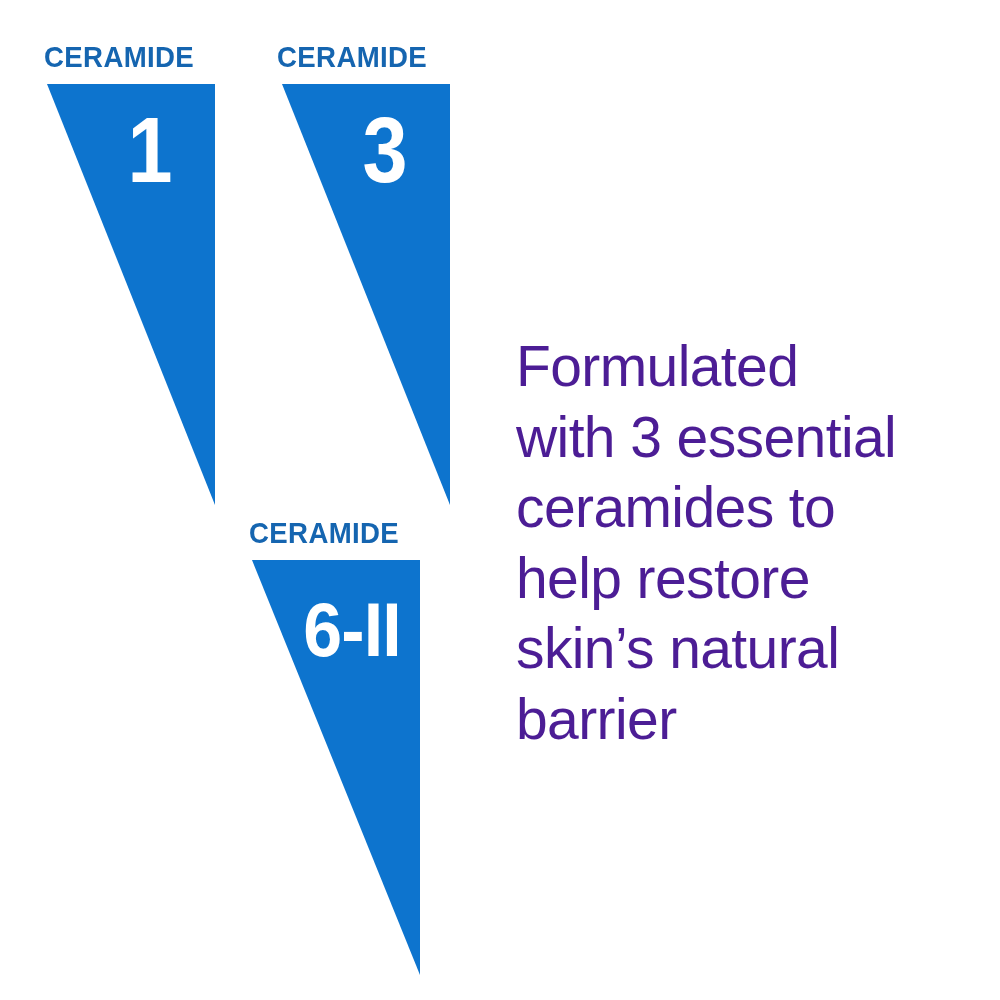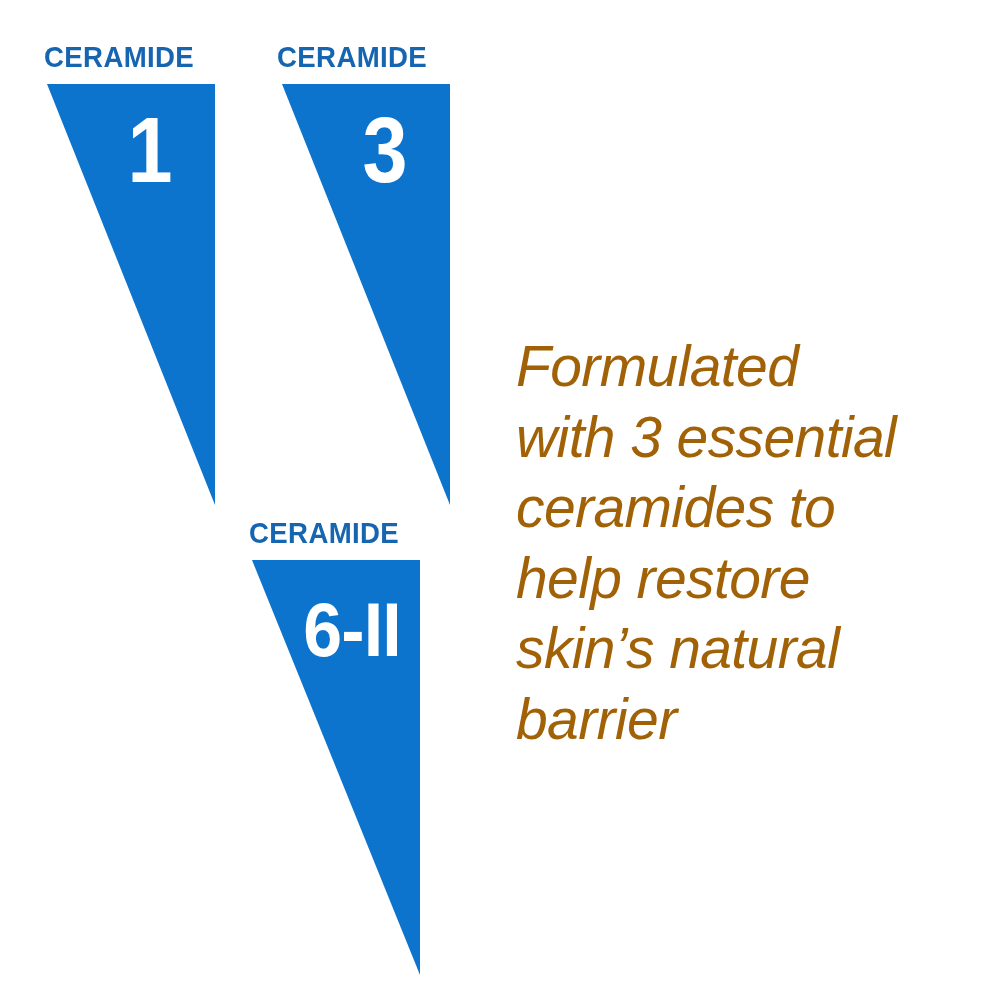--- a/index.html
+++ b/index.html
@@ -118,20 +118,20 @@
   <div class="pennant" id="pennant-3">
     <div class="pennant-label" style="color:#1565B0;">CERAMIDE</div>
 
     <svg class="pennant-shape" width="470" height="1000" viewBox="0 0 470 1000" xmlns="http://www.w3.org/2000/svg" aria-hidden="true">
       <polygon points="252,560 420,560 420,975" fill="#0D74CE"></polygon>
     </svg>
 
     <div class="pennant-number">6-II</div>
   </div>
 
-  <div id="body-copy" style="color:#a16207;font-style:italic;">Formulated
+  <div id="body-copy" style="color:#4c1d95;">Formulated
 with 3 essential
 ceramides to
 help restore
 skin’s natural
 barrier</div>
 
 </div>
 
 </body></html>

